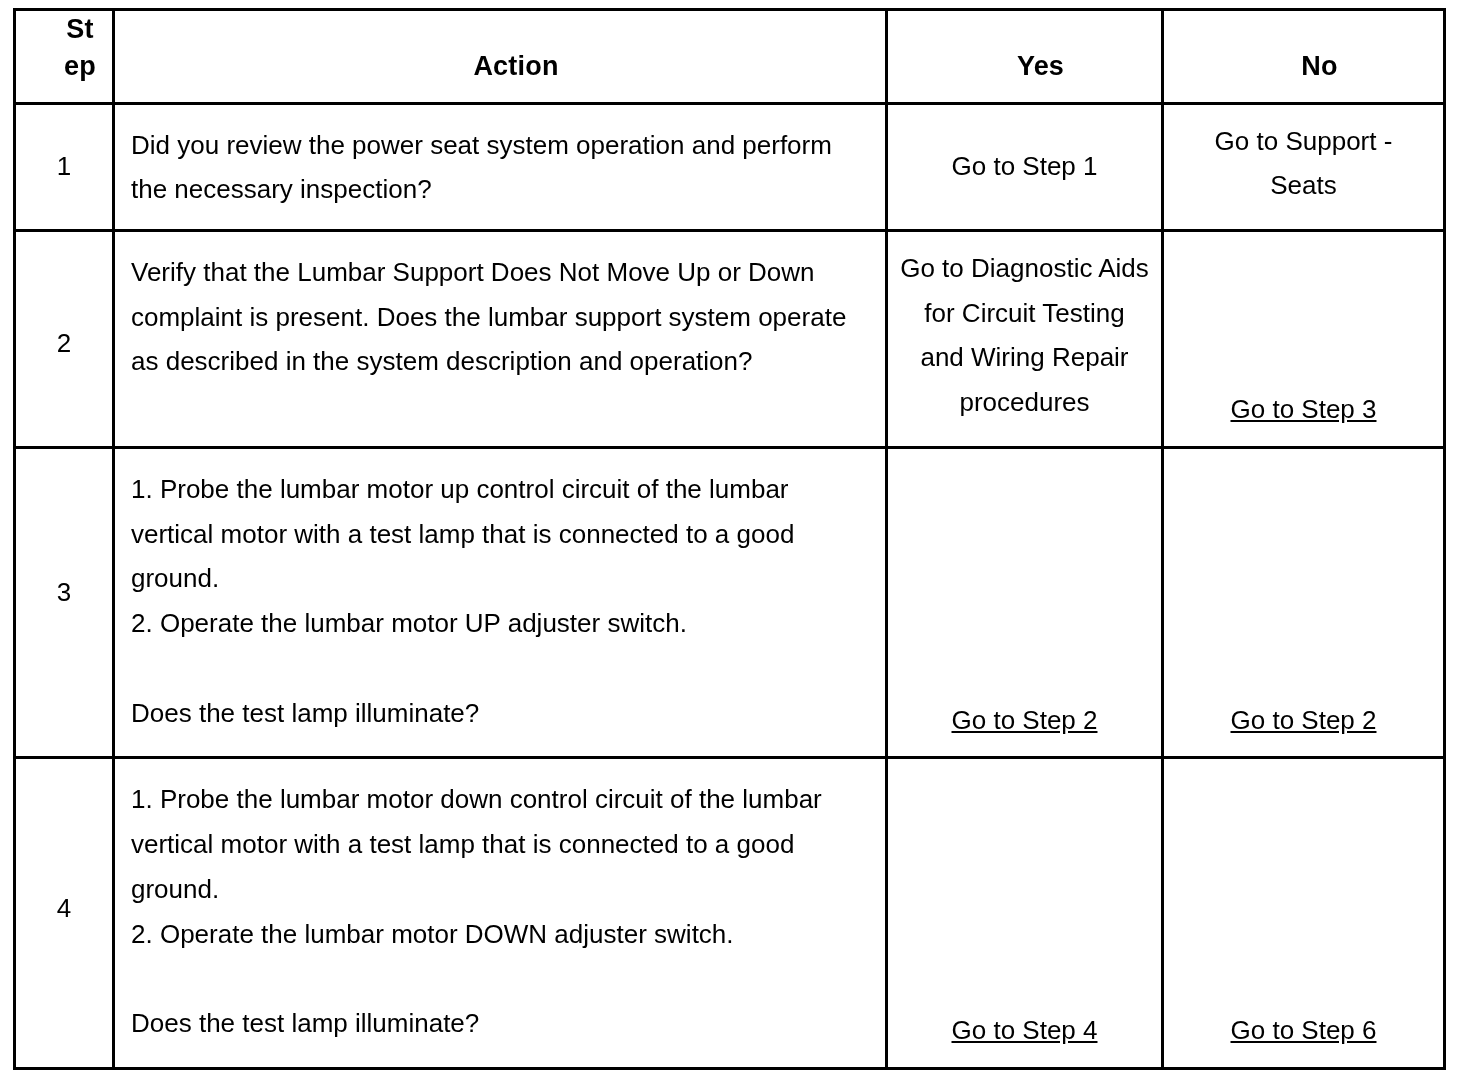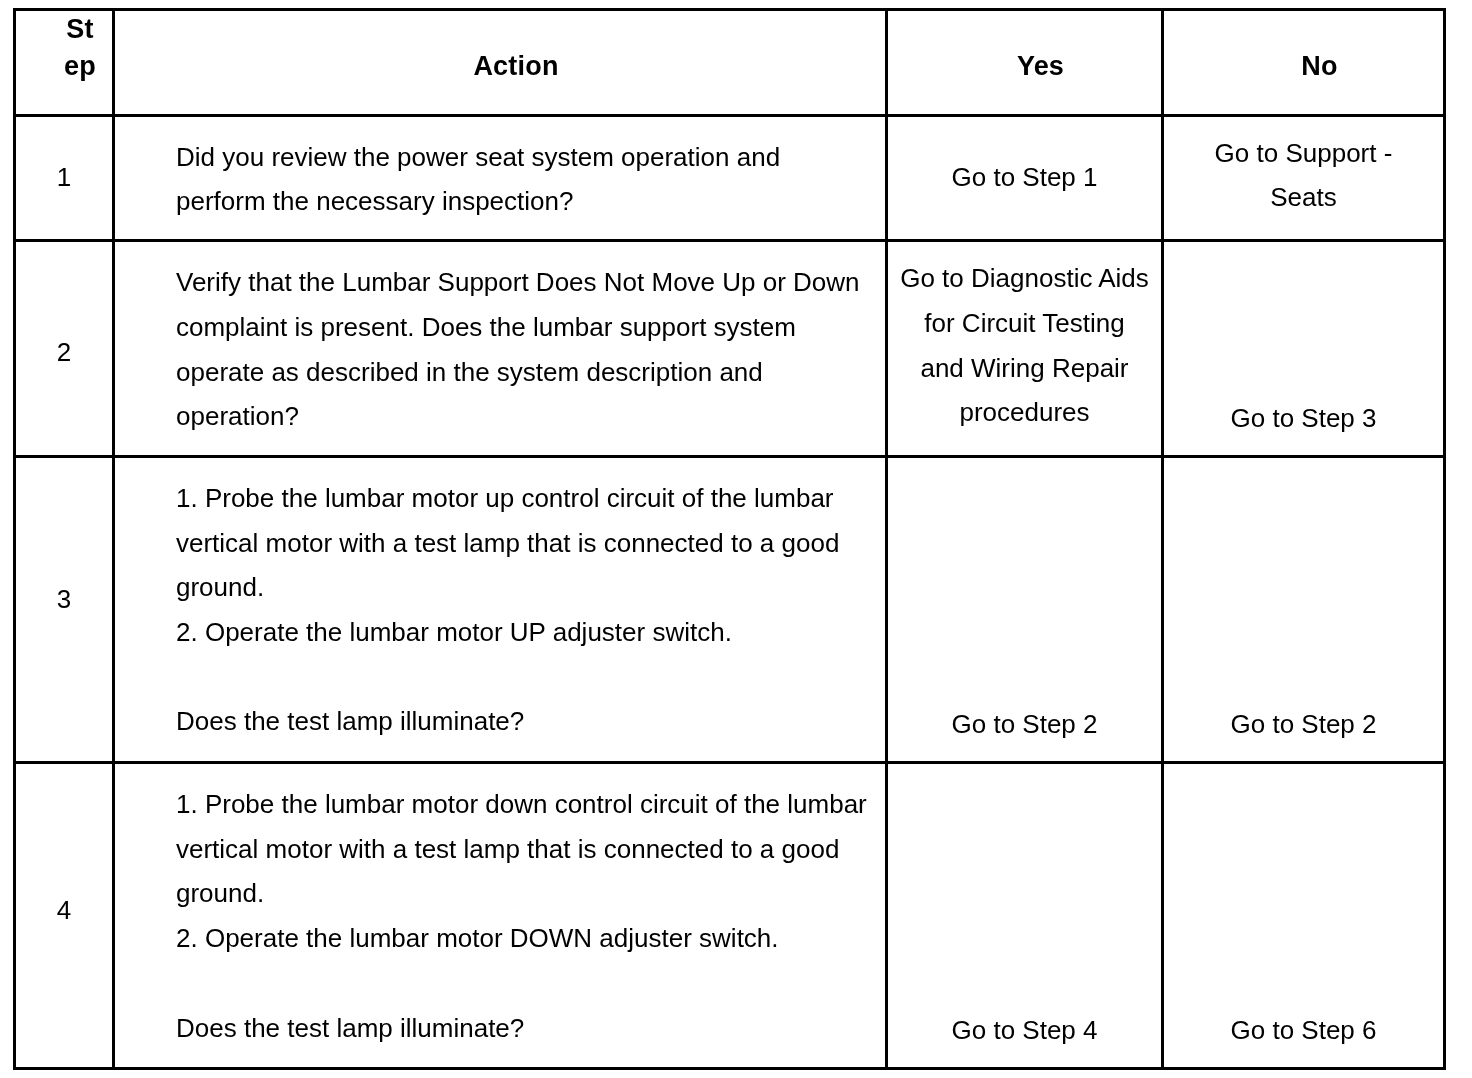--- a/index.html
+++ b/index.html
@@ -48,21 +48,21 @@
   col.c-step   { width: 99px; }
   col.c-action { width: 773px; }
   col.c-yes    { width: 276px; }
   col.c-no     { width: 282px; }
 
   .hdr-cell {
     height: 100%;
     display: flex;
     align-items: flex-end;
     justify-content: center;
-    padding-bottom: 28px;
+    padding-bottom: 16px;
     box-sizing: border-box;
     margin-left: 32px;
   }
   .hdr-text {
     font-size: 27px;
     font-weight: bold;
     line-height: 1.38;
     text-align: center;
     letter-spacing: 0.2px;
   }
@@ -91,34 +91,33 @@
 
   
   .action-cell {
     align-items: flex-start;
     justify-content: flex-start;
     padding: 18px 14px 14px 16px;
   }
   .action-cell .cell-inner {
     text-align: left;
     white-space: pre-line;
-    margin-left: 45px;
   }
 
   
   .ans-cell {
     padding: 14px 10px 14px 10px;
   }
   .ans-cell .cell-inner {
     text-align: center;
     white-space: pre-line;
   }
   .ans-top    { align-items: flex-start; }
   .ans-middle { align-items: center; }
-  .ans-bottom { align-items: flex-end; }
+  .ans-bottom { align-items: flex-end; text-decoration: underline; }
 
   
   .row-1 td { height: 114px; }
   .row-2 td { height: 209px; }
   .row-3 td { height: 294px; }
   .row-4 td { height: 294px; }
 
   
   .row-2 .step-cell .cell-inner { position: relative; top: 4px; }
   .row-3 .step-cell .cell-inner { position: relative; top: -10px; }

